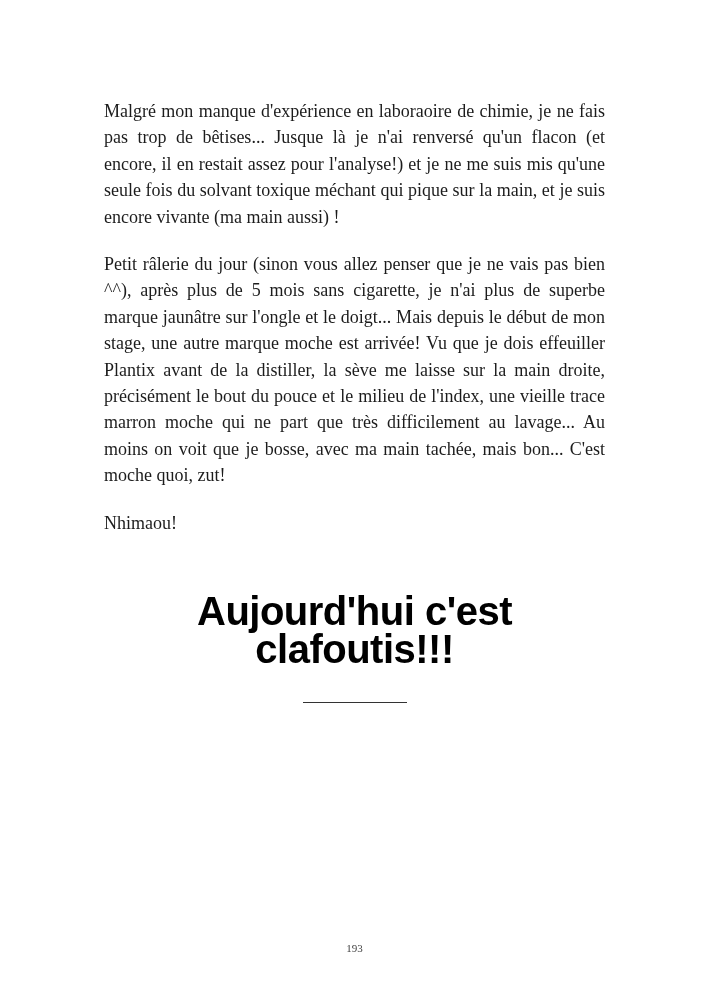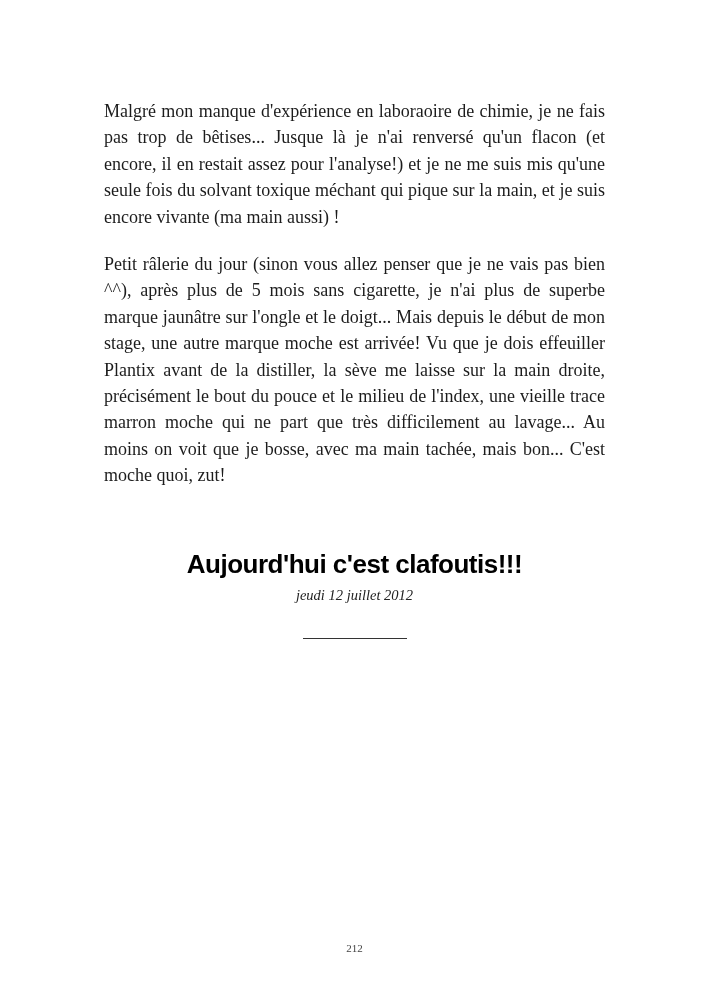--- a/index.html
+++ b/index.html
@@ -32,21 +32,21 @@
     p.signoff {
       margin: 0;
       font-size: 18px;
       line-height: 26.4px;
       text-align: left;
     }
     h1.post-title {
       margin: 56px 0 0 0;
       font-family: "Liberation Sans", sans-serif;
       font-weight: 700;
-      font-size: 26px;
+      font-size: 40px;
       line-height: 38px;
       text-align: center;
       letter-spacing: -0.5px;
       color: #000000;
     }
     .post-date {
       margin: 3px 0 0 0;
       text-align: center;
       font-style: italic;
       font-size: 14.5px;
@@ -74,24 +74,24 @@
 </head>
 <body>
 
 <div class="page">
   <div class="content">
 
     <p class="body-par">Malgré mon manque d'expérience en laboraoire de chimie, je ne fais pas trop de bêtises... Jusque là je n'ai renversé qu'un flacon (et encore, il en restait assez pour l'analyse!) et je ne me suis mis qu'une seule fois du solvant toxique méchant qui pique sur la main, et je suis encore vivante (ma main aussi) !</p>
 
     <p class="body-par">Petit râlerie du jour (sinon vous allez penser que je ne vais pas bien ^^), après plus de 5 mois sans cigarette, je n'ai plus de superbe marque jaunâtre sur l'ongle et le doigt... Mais depuis le début de mon stage, une autre marque moche est arrivée! Vu que je dois effeuiller Plantix avant de la distiller, la sève me laisse sur la main droite, précisément le bout du pouce et le milieu de l'index, une vieille trace marron moche qui ne part que très difficilement au lavage... Au moins on voit que je bosse, avec ma main tachée, mais bon... C'est moche quoi, zut!</p>
 
+    <p class="signoff">Nhimaou!</p>
 
     <h1 class="post-title">Aujourd'hui c'est clafoutis!!!</h1>
 
-    <div class="post-date">jeudi 12 juillet 2012</div>
 
     <hr class="divider">
 
 
   </div>
 
-  <div class="page-number">212</div>
+  <div class="page-number">193</div>
 </div>
 
 </body></html>

